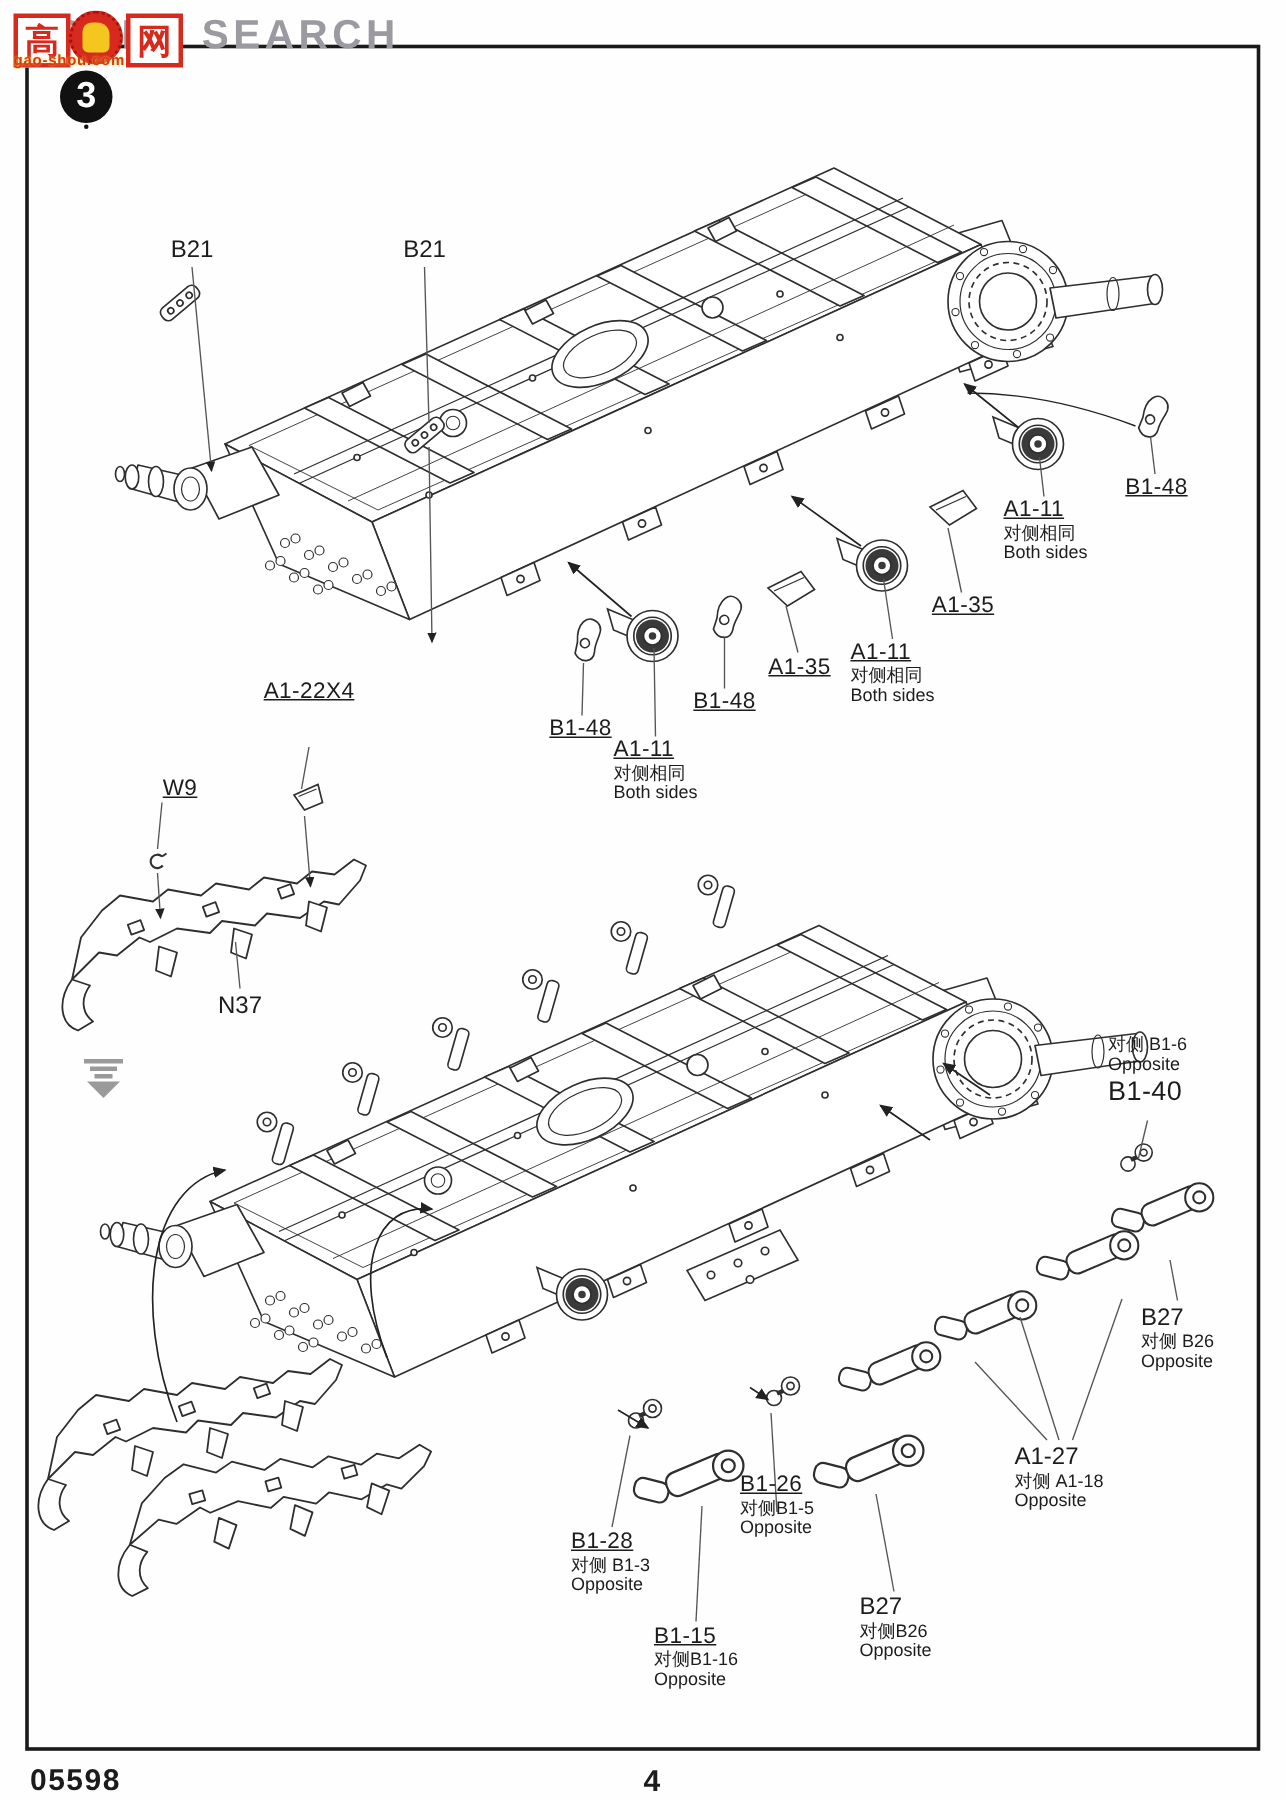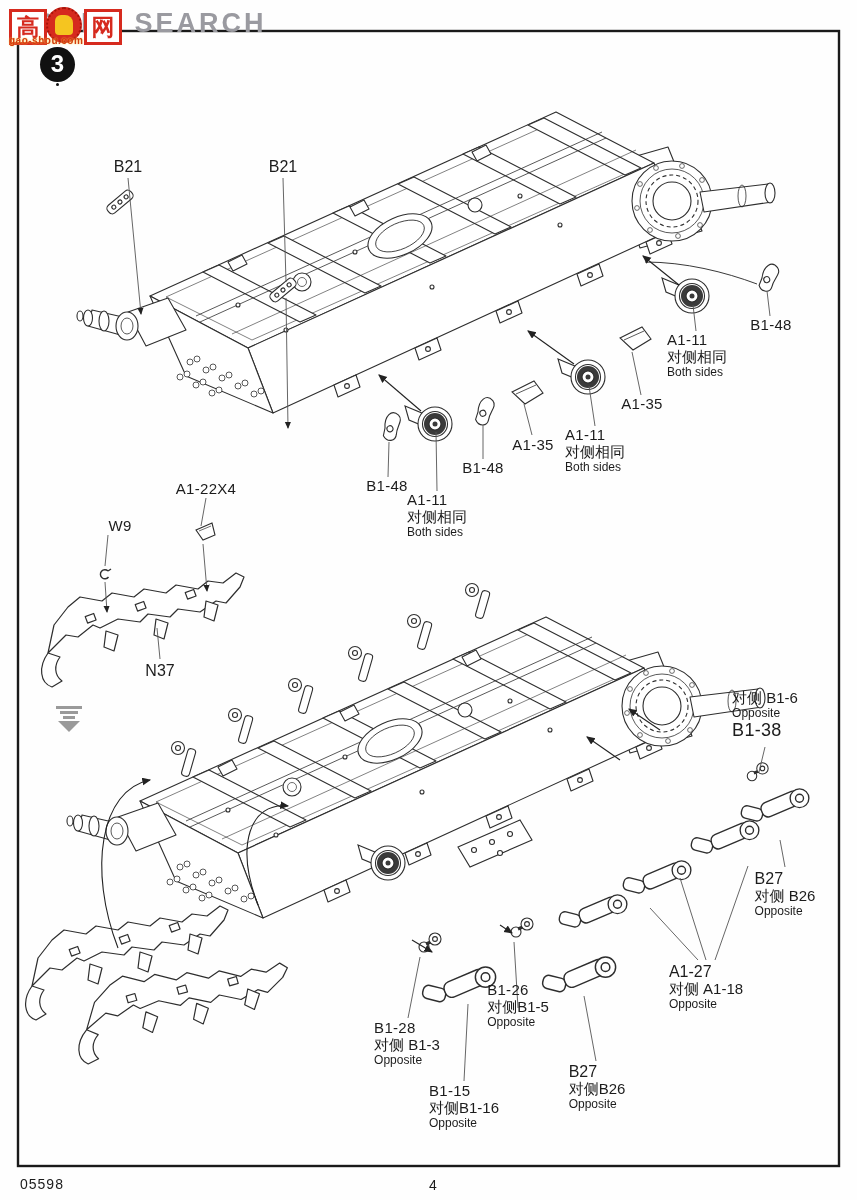--- a/index.html
+++ b/index.html
@@ -1,42 +1,42 @@
 <!DOCTYPE html>
 <html><head>
 <meta charset="utf-8">
 <style>
   html,body{margin:0;padding:0;background:#ffffff;}
   #page{position:relative;width:857px;height:1200px;background:#fefefe;overflow:hidden;
         font-family:"Liberation Sans","DejaVu Sans",sans-serif;color:#1c1c1c;}
   #art{position:absolute;left:0;top:0;}
   .lbl{position:absolute;text-align:left;line-height:1.12;transform:translateX(-50%);white-space:nowrap;}
   .lbl span{display:block;}
-  .big{font-size:15px;letter-spacing:.3px;}
+  .big{font-size:15px;letter-spacing:.3px;text-decoration:underline;}
   .xl{font-size:18px;letter-spacing:.3px;}
   .md{font-size:16px;}
-  .sm{font-size:15px;}
+  .sm{font-size:12px;}
   .smb{font-size:12px;}
   
   #wm{position:absolute;left:4px;top:2px;height:44px;width:300px;}
   #wm .brand{position:absolute;left:8px;top:6px;font-size:27px;font-weight:bold;color:#9a9aa0;letter-spacing:3px;}
   #wm .box{position:absolute;top:7px;width:32px;height:30px;border:3px solid #d62a1e;background:#fff;
            color:#d62a1e;font-weight:bold;font-size:23px;line-height:30px;text-align:center;}
   #wm .b1{left:5px;}
   #wm .b2{left:80px;}
   #wm .gear{position:absolute;left:42px;top:5px;width:36px;height:36px;border-radius:50%;
             background:#d62a1e;border:2px dotted #a81208;box-sizing:border-box;}
   #wm .gear .palm{position:absolute;left:7px;top:6px;width:18px;height:20px;background:#f5c520;
             border-radius:6px 8px 4px 4px;}
   #wm .url{position:absolute;left:5px;top:33px;font-size:10px;font-weight:bold;color:#d43c10;
            letter-spacing:.5px;text-shadow:0 0 2px #ffcf4d;}
   .step{position:absolute;left:40px;top:47px;width:35px;height:35px;border-radius:50%;background:#111;
         color:#fff;font-size:24px;font-weight:bold;text-align:center;line-height:34px;}
   .step::after{content:"";position:absolute;left:16px;bottom:-4px;width:3px;height:3px;border-radius:50%;background:#111;}
-  .footer-num{position:absolute;font-size:14px;font-weight:normal;letter-spacing:1px;}
+  .footer-num{position:absolute;font-size:20px;font-weight:bold;letter-spacing:1px;}
   #kitno{left:20px;top:1176px;}
   #pageno{left:429px;top:1177px;}
 </style>
 </head>
 <body>
 <div id="page">
 
 <svg id="art" width="857" height="1200" viewBox="0 0 857 1200">
   <defs>
     <marker id="ah" markerWidth="9" markerHeight="8" refX="7" refY="3.5" orient="auto">
@@ -367,34 +367,34 @@
     </div>
 <div class="lbl" style="left:697px;top:332px">
   <span class="big">A1-11</span>
   <span class="sm">对侧相同</span>
   <span class="smb">Both sides</span>
     </div>
 <div class="lbl" style="left:771px;top:317px">
   <span class="big">B1-48</span>
     </div>
 
-<div class="lbl" style="left:206px;top:481px">
+<div class="lbl" style="left:206px;top:453px">
   <span class="big">A1-22X4</span>
     </div>
 <div class="lbl" style="left:120px;top:518px">
   <span class="big">W9</span>
     </div>
 <div class="lbl" style="left:160px;top:662px">
   <span class="md">N37</span>
     </div>
 
 <div class="lbl" style="left:765px;top:690px">
   <span class="sm">对侧 B1-6</span>
   <span class="smb">Opposite</span>
-  <span class="xl">B1-38</span>
+  <span class="xl">B1-40</span>
     </div>
 <div class="lbl" style="left:785px;top:870px">
   <span class="md">B27</span>
   <span class="sm">对侧 B26</span>
   <span class="smb">Opposite</span>
     </div>
 <div class="lbl" style="left:706px;top:963px">
   <span class="md">A1-27</span>
   <span class="sm">对侧 A1-18</span>
   <span class="smb">Opposite</span>

